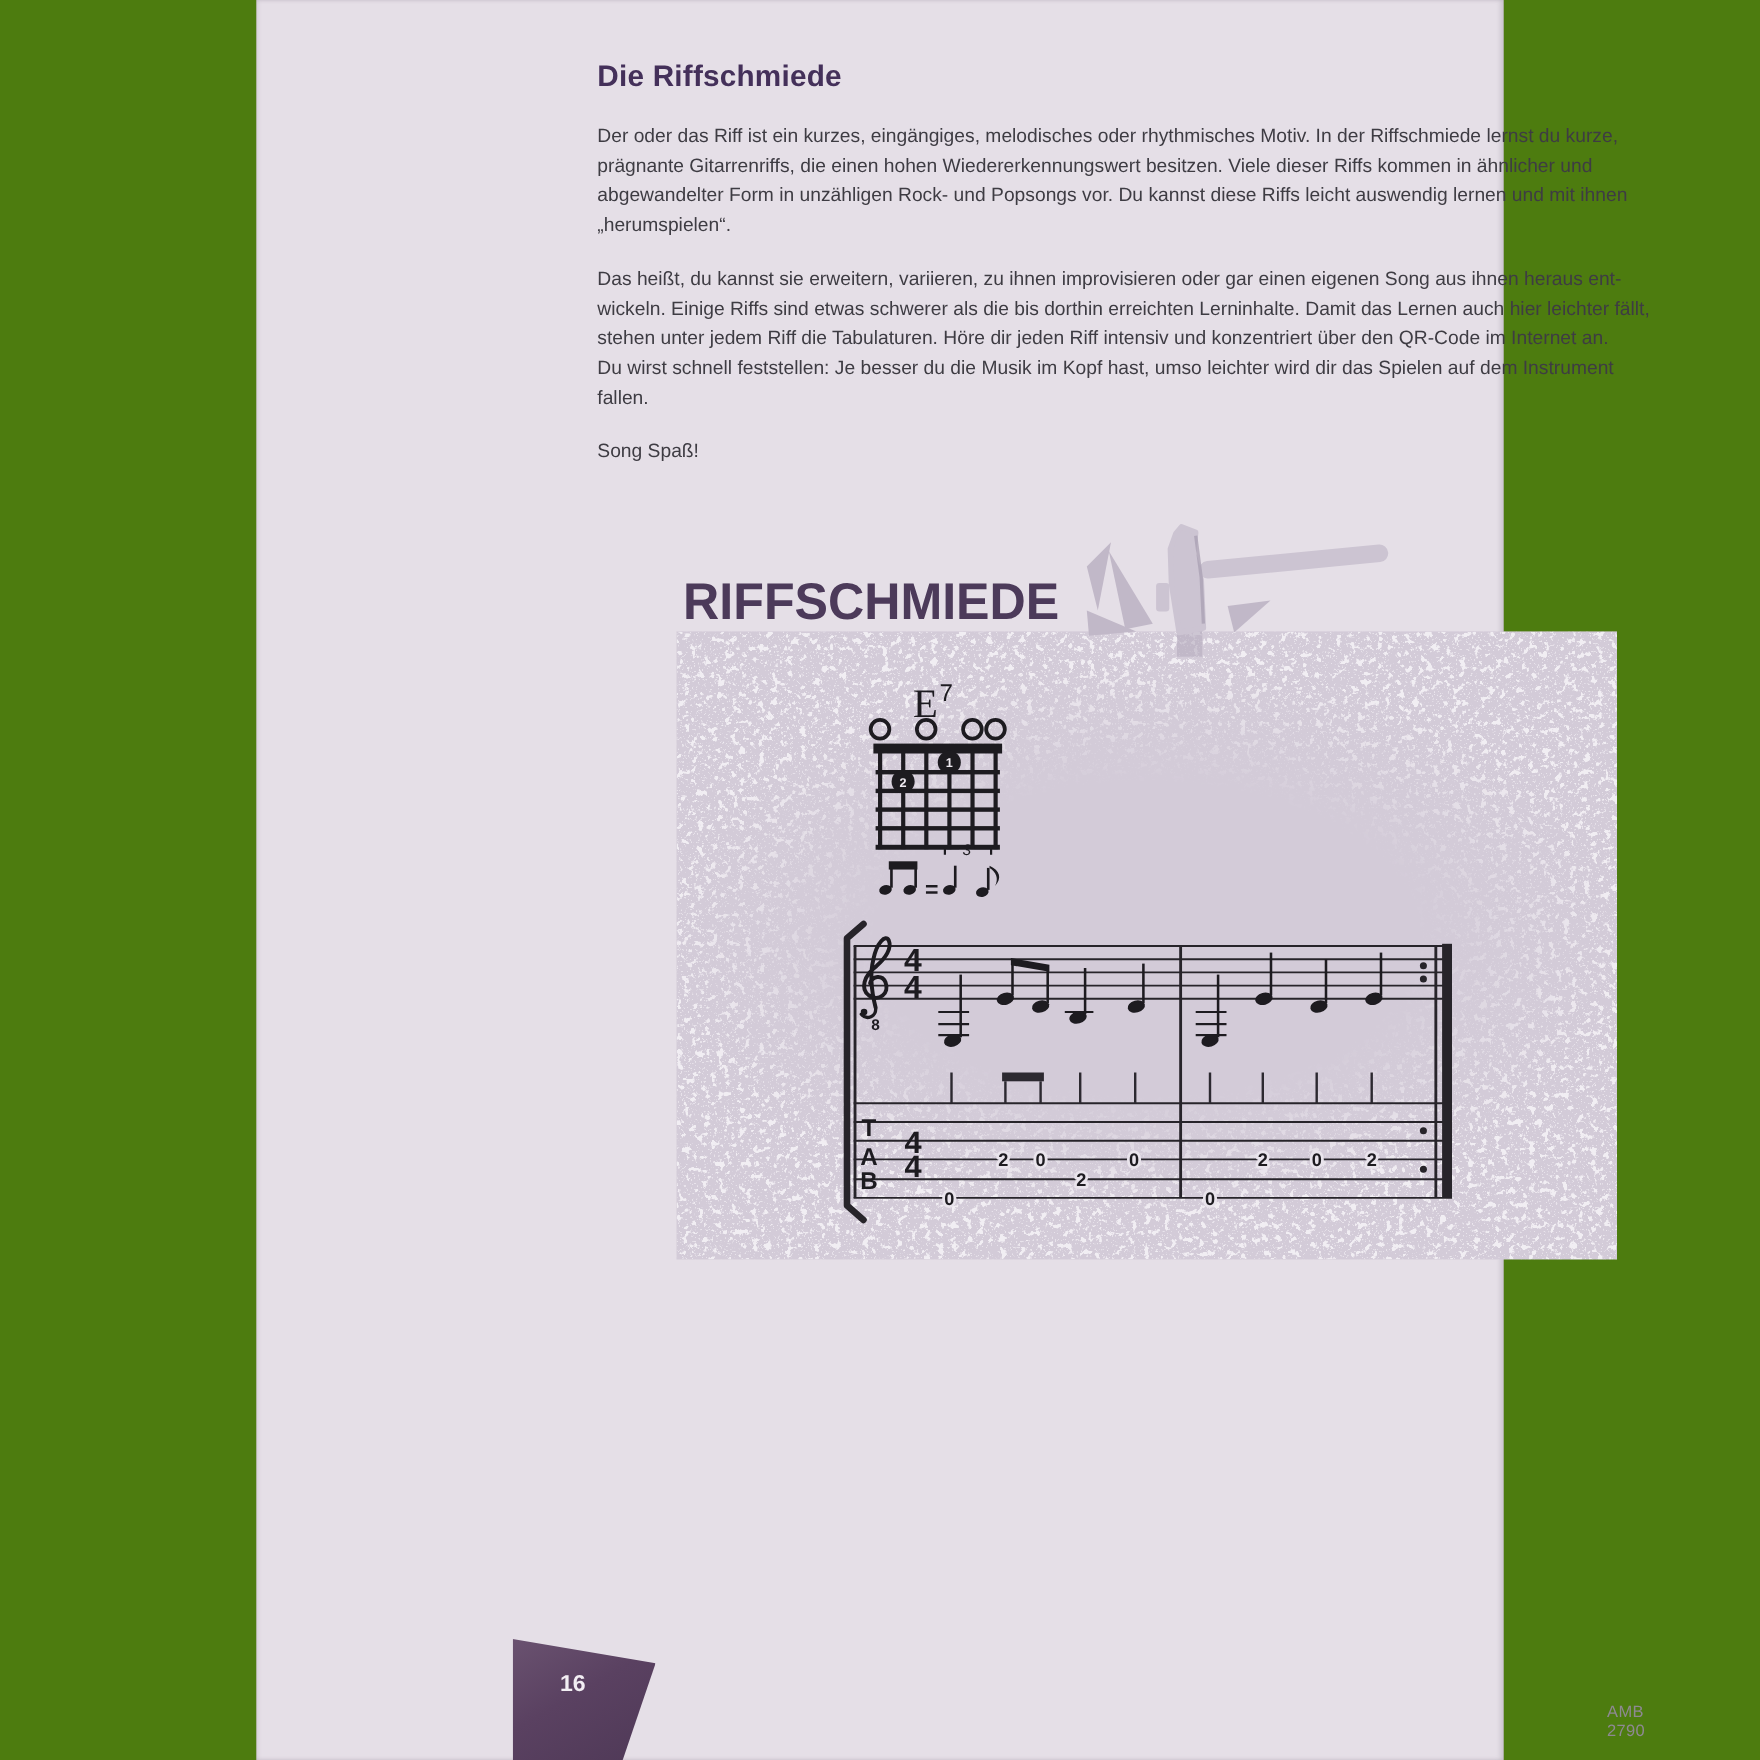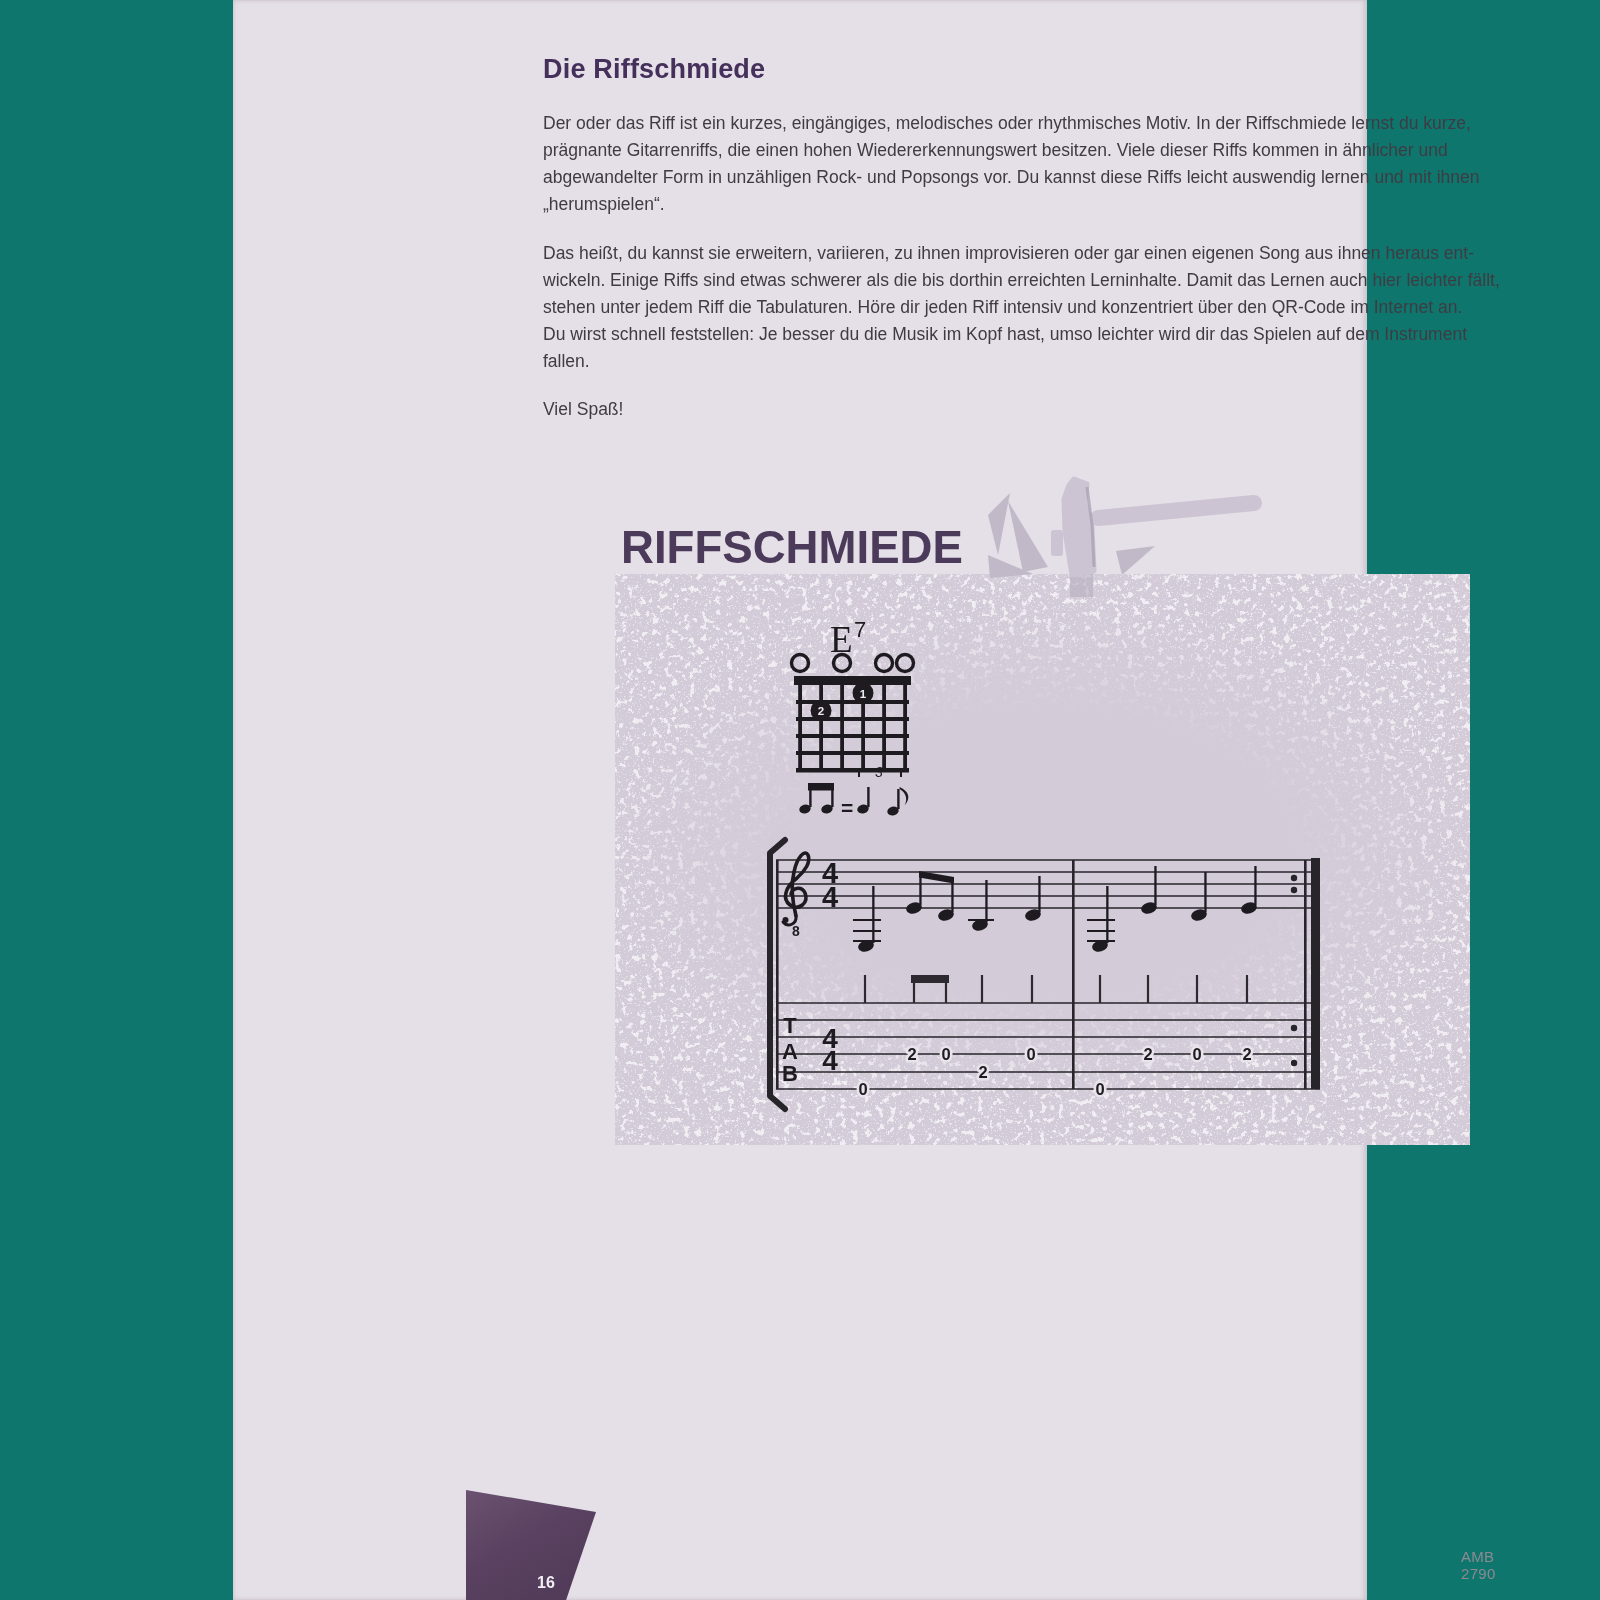--- a/index.html
+++ b/index.html
@@ -1,16 +1,16 @@
 <!DOCTYPE html>
 <html><head>
 <meta charset="utf-8">
 <style>
   html,body{margin:0;padding:0;background:#ffffff;}
-  .canvas{position:relative;width:1600px;height:1600px;background:#0f766e;overflow:hidden;
+  .canvas{position:relative;width:1600px;height:1600px;background:#4d7c0f;overflow:hidden;
           font-family:"Liberation Sans",sans-serif;}
   .page{position:absolute;left:233px;top:0;width:1134px;height:1600px;background:#e5dfe7;
         box-shadow:inset -3px 0 4px rgba(90,80,100,.18), inset 2px 0 3px rgba(90,80,100,.10);}
   .title{position:absolute;left:310px;top:54px;font-size:27px;font-weight:bold;color:#44305a;letter-spacing:.2px;}
   .para{position:absolute;left:310px;width:1040px;font-size:17.5px;line-height:27px;color:#3e3c43;
         white-space:pre-line;}
   .p1{top:110px;}
   .p2{top:240px;}
   .closing{top:396px;}
   .logo{position:absolute;left:388px;top:519px;font-size:47px;font-weight:bold;color:#4c3a5a;
@@ -19,42 +19,42 @@
   .panel-noise{position:absolute;inset:0;width:100%;height:100%;opacity:.9;
         -webkit-mask-image:radial-gradient(ellipse 58% 50% at 50% 49%, transparent 50%, black 88%);
         mask-image:radial-gradient(ellipse 58% 50% at 50% 49%, transparent 50%, black 88%);}
   .hammer{position:absolute;left:715px;top:435px;z-index:4;}
   .chord{position:absolute;left:540px;top:610px;z-index:3;}
   .swing{position:absolute;left:556px;top:762px;z-index:3;}
   .score{position:absolute;left:520px;top:835px;z-index:3;}
   .corner{position:absolute;left:233px;top:1490px;width:130px;height:110px;z-index:6;
         background:linear-gradient(150deg,#6a5270 0%,#5a4161 45%,#4f3957 100%);
         clip-path:polygon(0% 0%, 100% 20%, 77% 100%, 0% 100%);}
-  .pagenum{position:absolute;left:276px;top:1574px;font-size:16px;font-weight:bold;color:#f2eef3;z-index:7;margin-left:28px;}
+  .pagenum{position:absolute;left:276px;top:1519px;font-size:21px;font-weight:bold;color:#f2eef3;z-index:7;}
   .catalog{position:absolute;left:1228px;top:1548px;font-size:15px;color:#8e8992;z-index:7;letter-spacing:.3px;}
   .mus-serif{font-family:"Liberation Serif",serif;}
   text{font-family:"Liberation Sans",sans-serif;}
 </style>
 </head>
 <body>
 
 <div class="canvas">
   <div class="page">
 
     <div class="title">Die Riffschmiede</div>
     <div class="para p1">Der oder das Riff ist ein kurzes, eingängiges, melodisches oder rhythmisches Motiv. In der Riffschmiede lernst du kurze,
 prägnante Gitarrenriffs, die einen hohen Wiedererkennungswert besitzen. Viele dieser Riffs kommen in ähnlicher und
 abgewandelter Form in unzähligen Rock- und Popsongs vor. Du kannst diese Riffs leicht auswendig lernen und mit ihnen
 „herumspielen“.</div>
     <div class="para p2">Das heißt, du kannst sie erweitern, variieren, zu ihnen improvisieren oder gar einen eigenen Song aus ihnen heraus ent-
 wickeln. Einige Riffs sind etwas schwerer als die bis dorthin erreichten Lerninhalte. Damit das Lernen auch hier leichter fällt,
 stehen unter jedem Riff die Tabulaturen. Höre dir jeden Riff intensiv und konzentriert über den QR-Code im Internet an.
 Du wirst schnell feststellen: Je besser du die Musik im Kopf hast, umso leichter wird dir das Spielen auf dem Instrument
 fallen.</div>
-    <div class="para closing">Viel Spaß!</div>
+    <div class="para closing">Song Spaß!</div>
 
     <div class="logo">RIFFSCHMIEDE</div>
 
     <div class="panel">
       <svg class="panel-noise" xmlns="http://www.w3.org/2000/svg">
         <filter id="gr1">
             <feTurbulence type="fractalNoise" baseFrequency="0.16" numOctaves="3" seed="7"></feTurbulence>
           <feColorMatrix type="matrix" values="0 0 0 0 0.912  0 0 0 0 0.886  0 0 0 0 0.922  0 0 0 14 -8.4"></feColorMatrix>
           </filter>
         <filter id="gr2">

